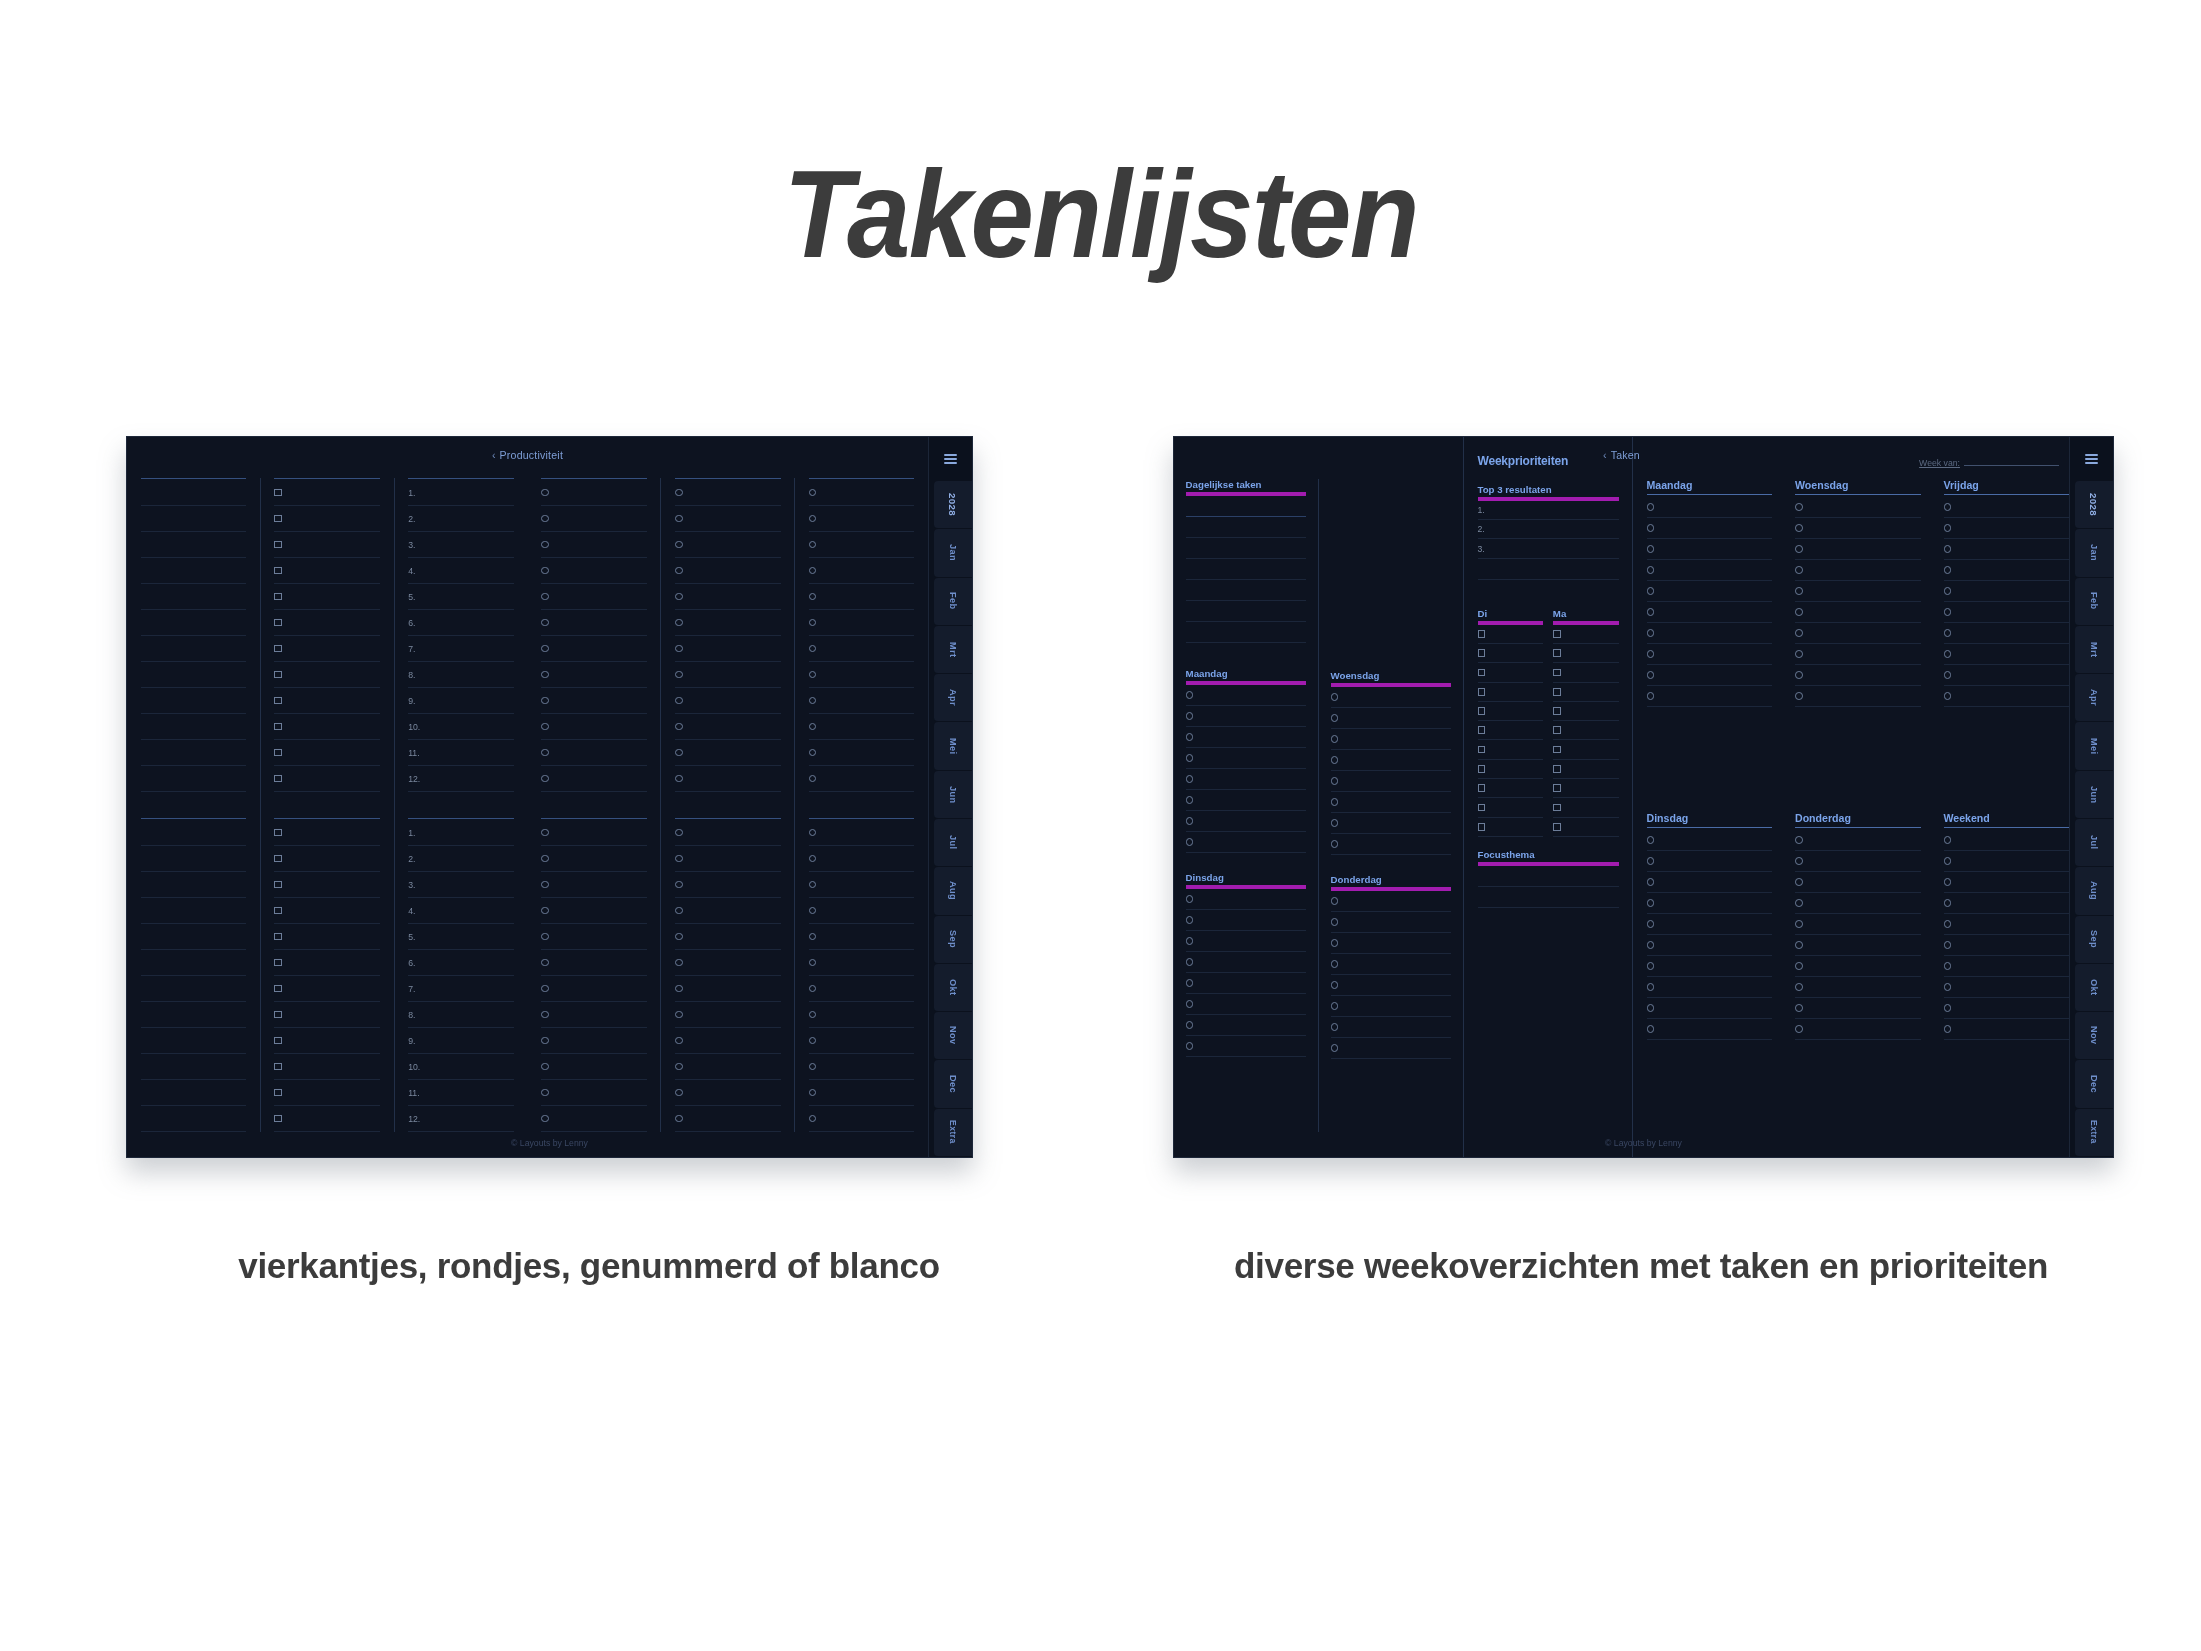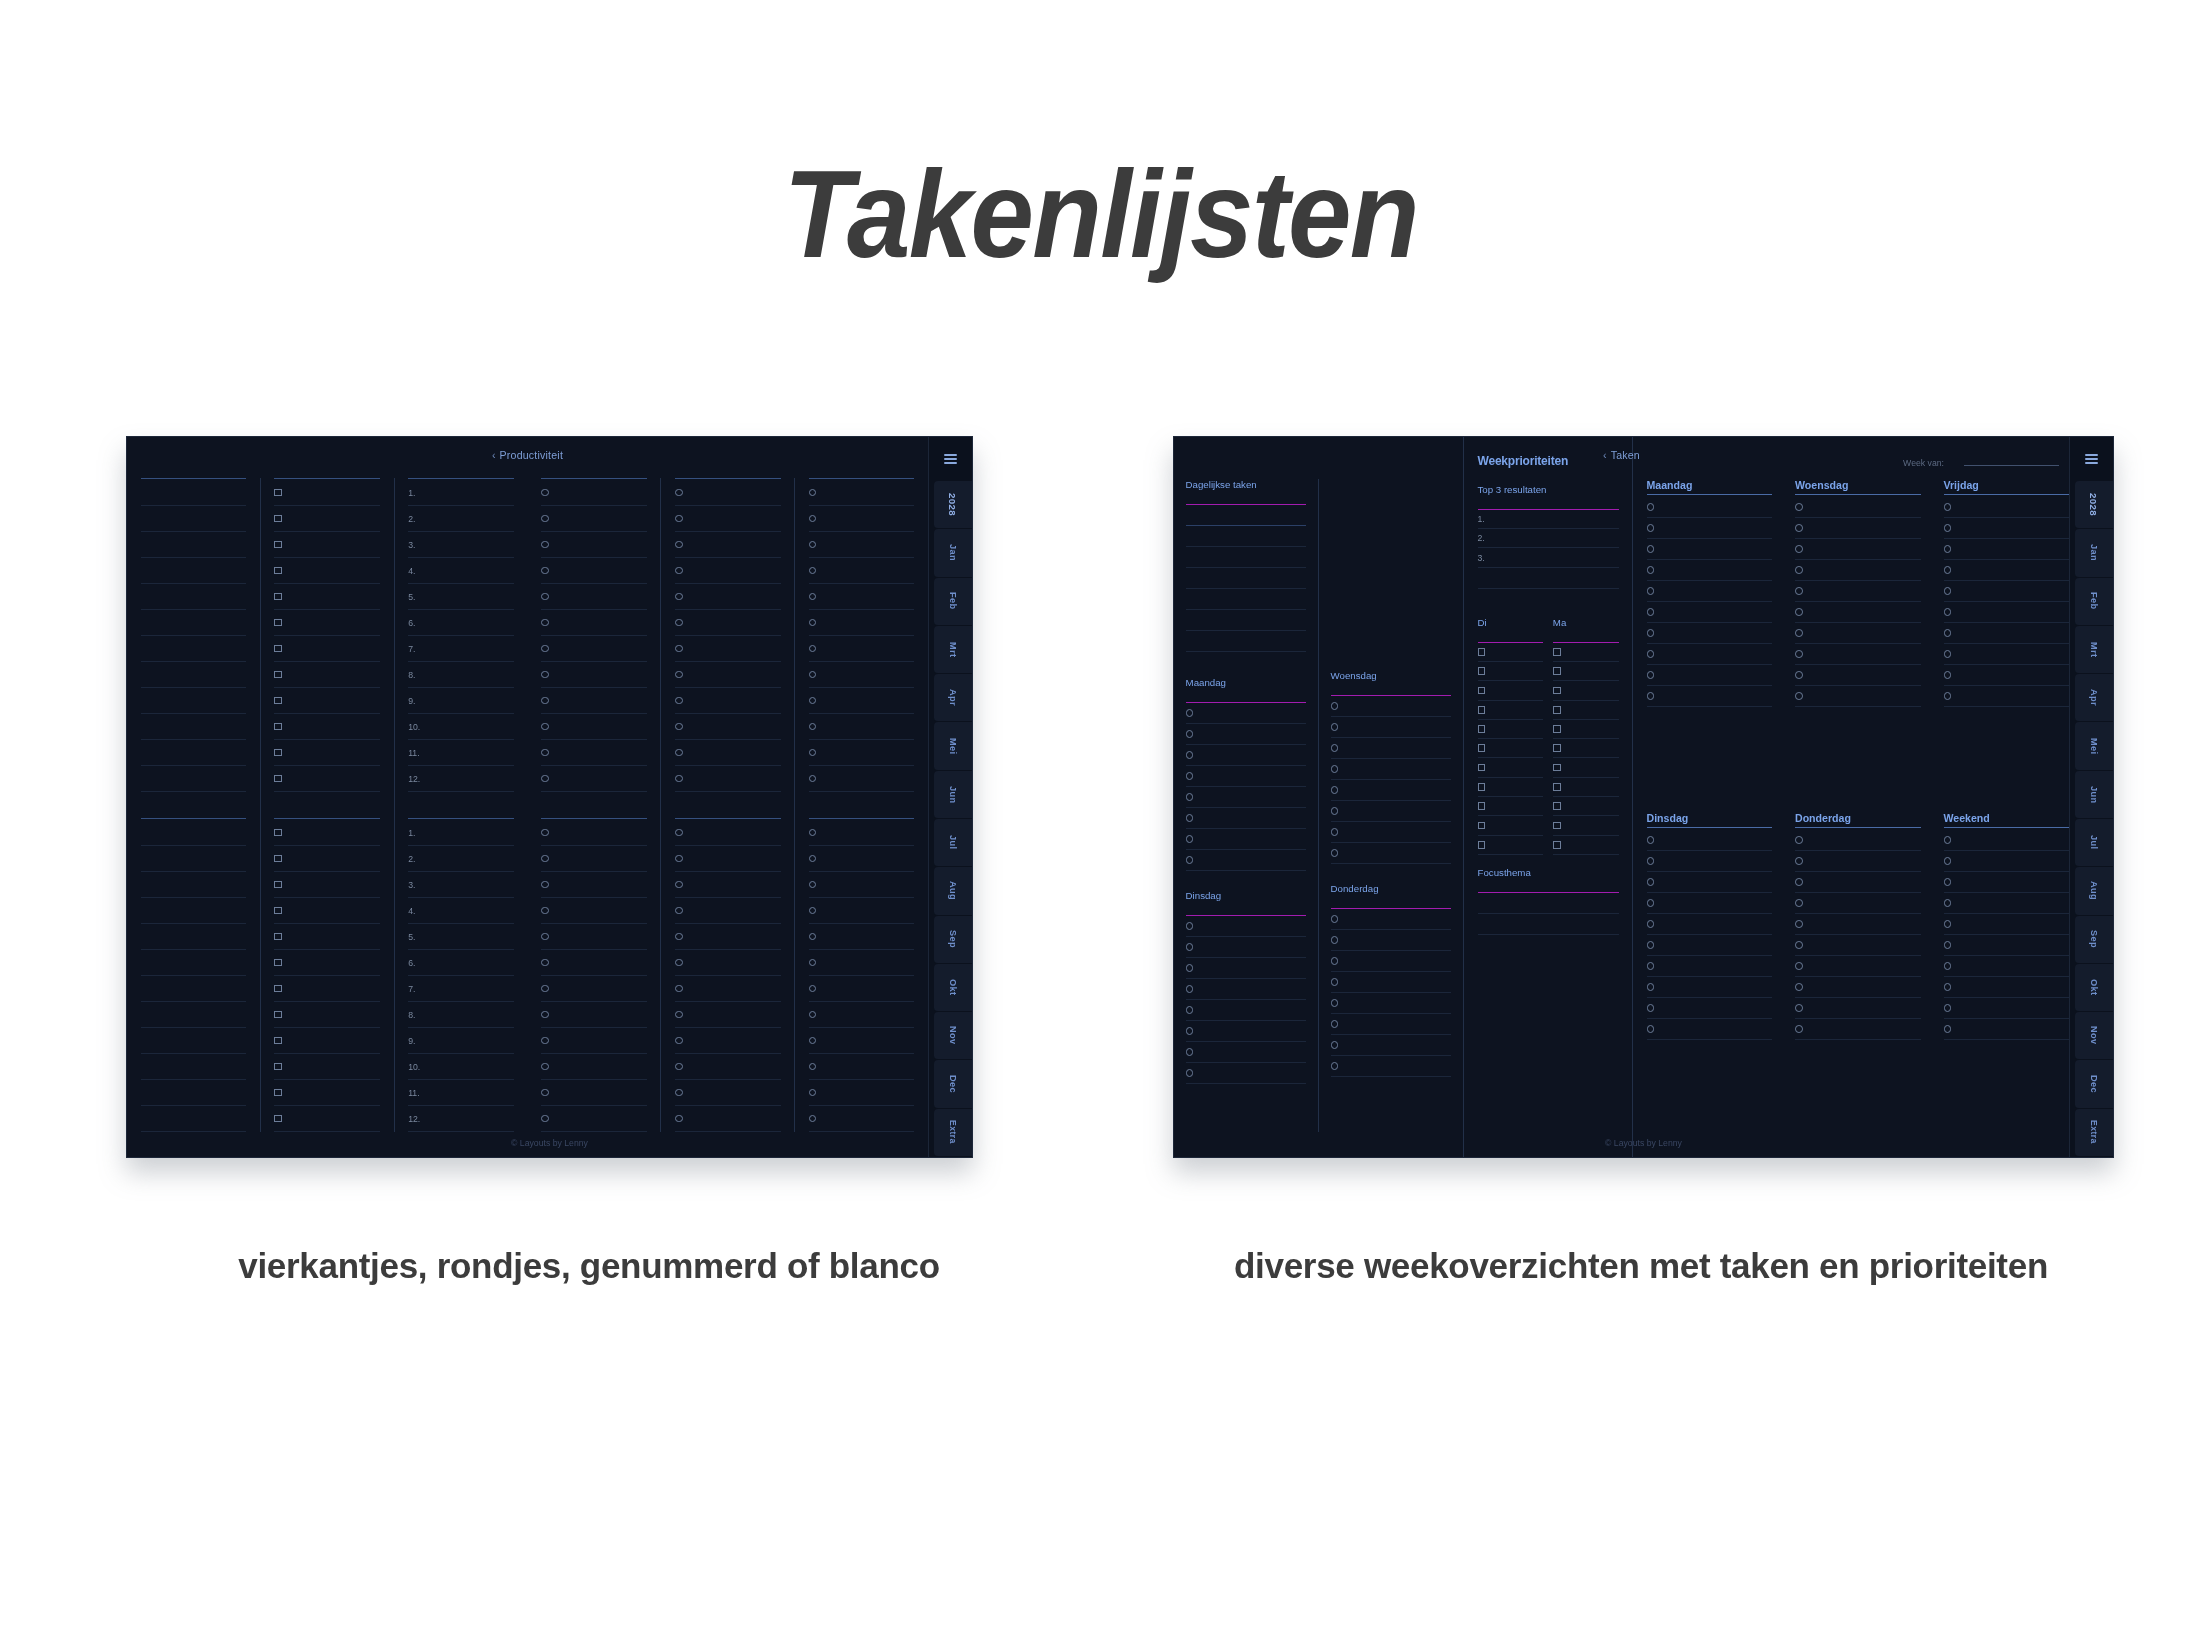--- a/index.html
+++ b/index.html
@@ -217,24 +217,24 @@
   .sec-title {
     font-size: 12px;
     font-weight: 700;
     color: #7ba4ea;
     letter-spacing: -0.2px;
     margin-bottom: 15.4px;
     white-space: nowrap;
   }
   .fld-label {
     font-size: 9.7px;
-    font-weight: 400;
+    font-weight: 700;
     color: #7ba4ea;
-    padding-bottom: 14px;
-    border-bottom: 1px solid #a21caf;
+    padding-bottom: 2px;
+    border-bottom: 4px solid #a21caf;
     white-space: nowrap;
   }
 
   .blank-rows { display: flex; flex-direction: column; }
   .blank-row {
     height: 21px;
     border-bottom: 1px solid #1b263a;
   }
   .blank-row.sep-strong { border-bottom: 1px solid #2b4067; }
 
@@ -257,24 +257,25 @@
   .top3 { margin-bottom: 28px; }
   .ma-di { display: flex; gap: 9.7px; margin-bottom: 11.6px; }
   .ma-di > div { flex: 1 1 0; min-width: 0; }
 
   .week-van {
     position: absolute;
     top: 21px;
     right: 54px;
     display: flex;
     align-items: baseline;
-    gap: 20px;
+    gap: 4px;
     font-size: 8.7px;
     color: #5c6a82;
     z-index: 5;
+    text-decoration: underline;
   }
   .week-van .rule {
     display: inline-block;
     width: 95px;
     border-bottom: 1px solid #41516e;
     height: 1px;
   }
 
   .day-grid {
     flex: 1 1 auto;

